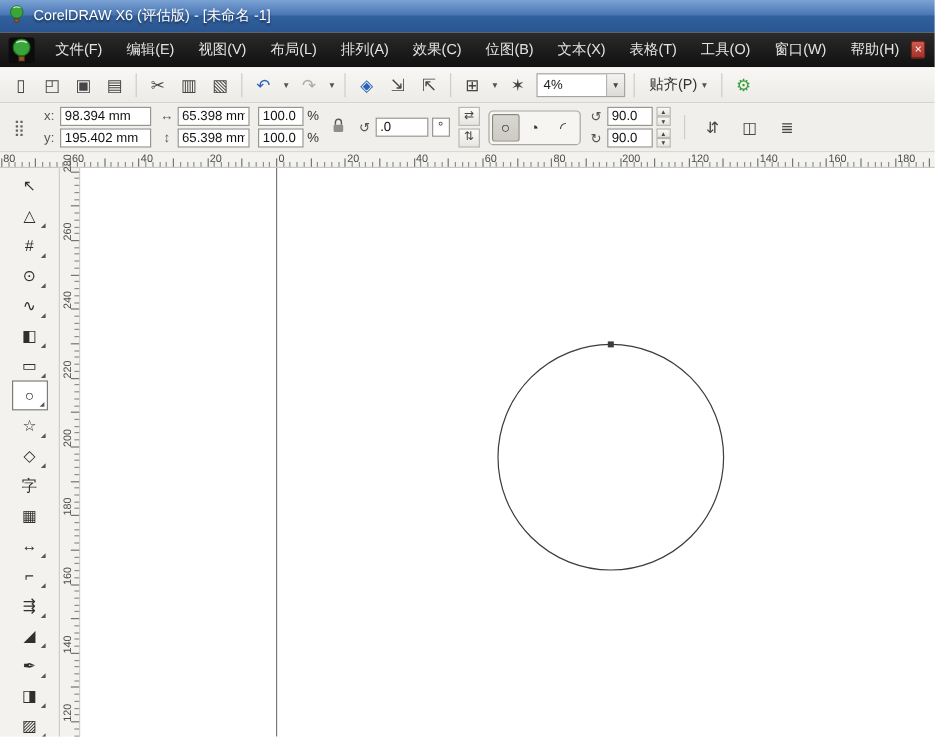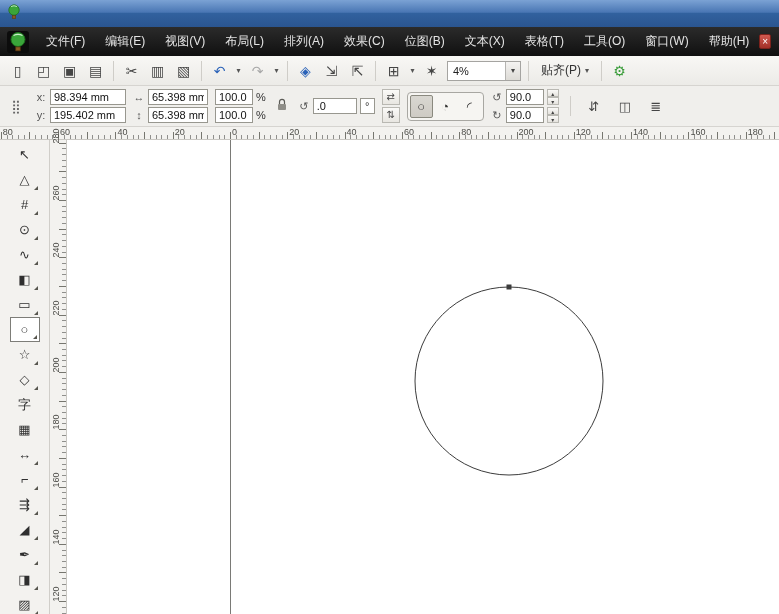--- a/index.html
+++ b/index.html
@@ -103,20 +103,21 @@
 <body>
 
 <div class="titlebar">
   <span class="app-icon">
     <svg width="16" height="16" viewBox="0 0 16 16">
       <circle cx="8" cy="6" r="5.2" fill="#3aa53a" stroke="#1e6e1e" stroke-width="0.8"></circle>
       <path d="M5 2.5 Q8 1 11 2.5" stroke="#bfe8bf" stroke-width="1" fill="none"></path>
       <rect x="6.3" y="11.6" width="3.4" height="3" fill="#8a5a22" stroke="#5d3a12" stroke-width="0.6"></rect>
     </svg>
   </span>
+  <span class="title-text">CorelDRAW X6 (评估版) - [未命名 -1]</span>
 </div>
 
 <div class="menubar">
   <span class="corel-logo">
     <svg width="22" height="22" viewBox="0 0 22 22">
       <rect x="0" y="0" width="22" height="22" rx="3" fill="#0c0c0c"></rect>
       <circle cx="11" cy="8.5" r="7" fill="#3aa53a" stroke="#1e6e1e" stroke-width="1"></circle>
       <path d="M6.5 4.5 Q11 2.2 15.5 4.5" stroke="#c9ecc9" stroke-width="1.2" fill="none"></path>
       <rect x="8.8" y="16" width="4.4" height="3.8" fill="#8a5a22" stroke="#5d3a12" stroke-width="0.7"></rect>
     </svg>

